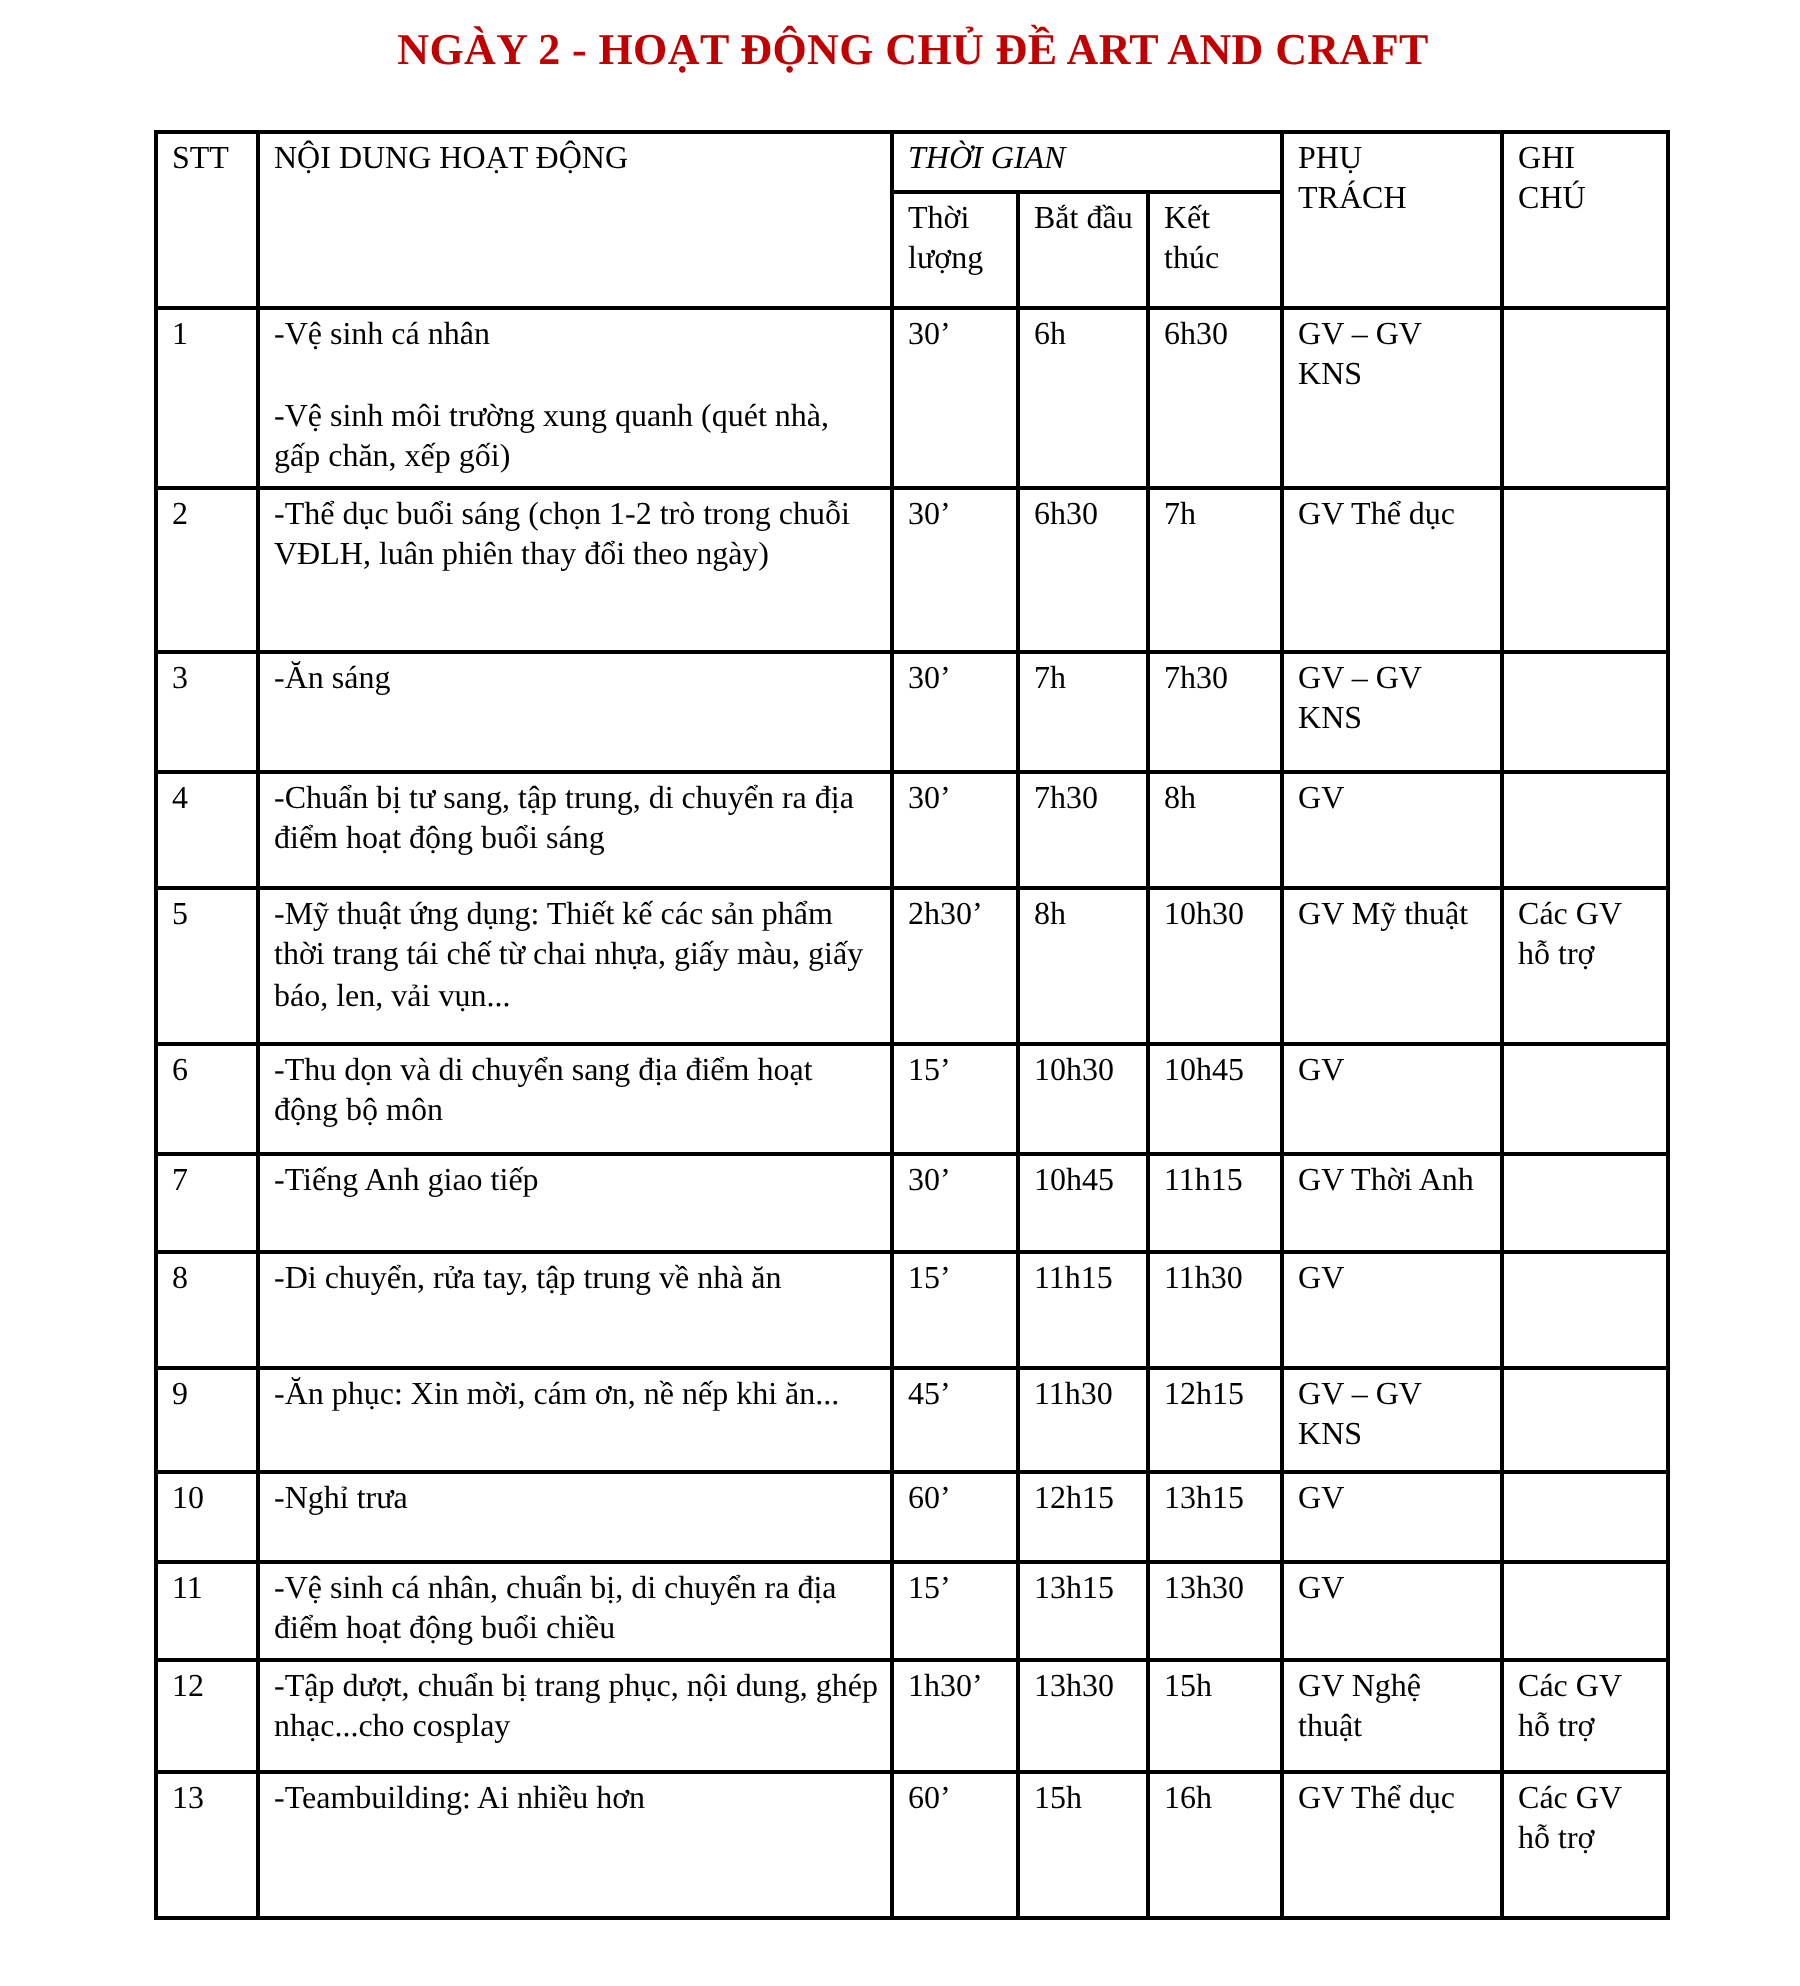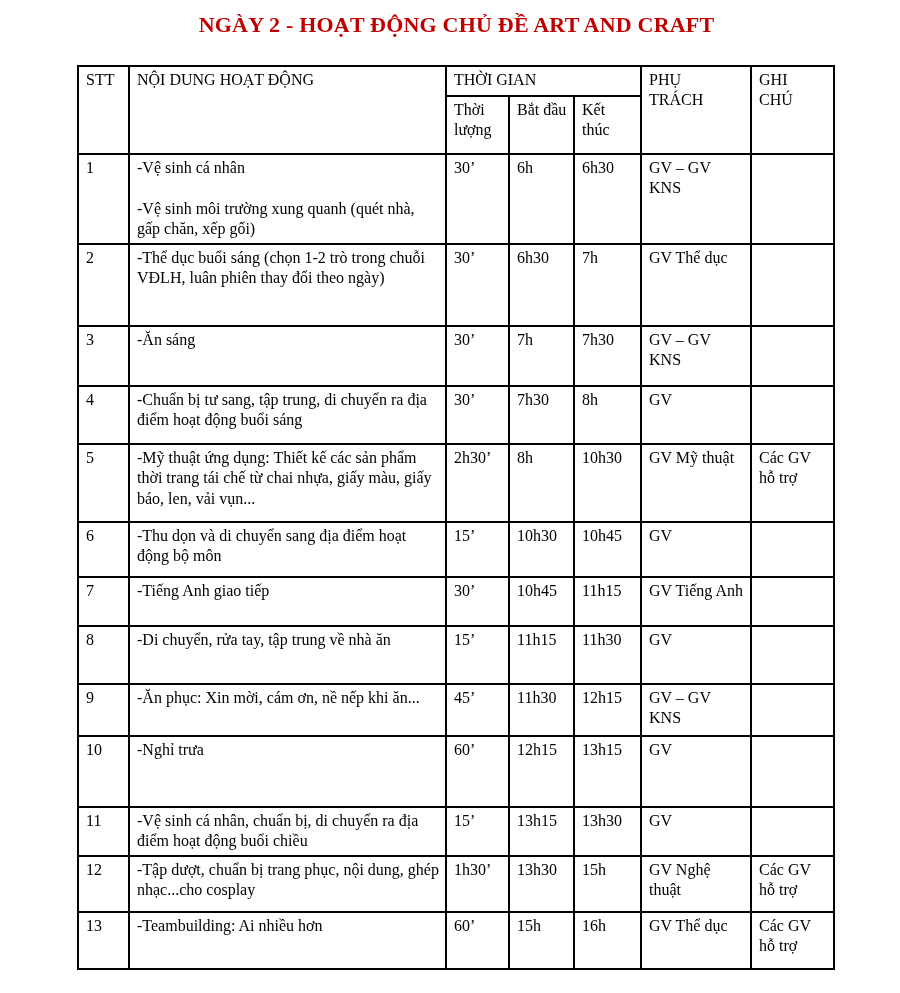--- a/index.html
+++ b/index.html
@@ -33,20 +33,21 @@
     font-weight:normal;
     white-space:pre-line;
     overflow:hidden;
   }
   th{font-weight:bold;}
   th.h-stt{text-align:center;vertical-align:top;}
   th.h-noidung{text-align:center;vertical-align:middle;}
   th.h-thoigian{
     text-align:center;
     border-bottom:3px solid #888888;
+    font-style:italic;
   }
   th.h-sub{vertical-align:top;}
   th.h-phutrach, th.h-ghichu{text-align:center;vertical-align:top;}
   td.c-stt{text-align:center;}
   td.c-duration{font-weight:bold;}
 </style>
 </head>
 <body>
 
 <h1 class="page-title">NGÀY 2 - HOẠT ĐỘNG CHỦ ĐỀ ART AND CRAFT</h1>
@@ -133,42 +134,42 @@
       <td>10h45</td>
       <td>GV</td>
       <td></td>
     </tr>
     <tr style="height:49px">
       <td class="c-stt">7</td>
       <td>-Tiếng Anh giao tiếp</td>
       <td class="c-duration">30’</td>
       <td>10h45</td>
       <td>11h15</td>
-      <td>GV Tiếng Anh</td>
+      <td>GV Thời Anh</td>
       <td></td>
     </tr>
     <tr style="height:58px">
       <td class="c-stt">8</td>
       <td>-Di chuyển, rửa tay, tập trung về nhà ăn</td>
       <td class="c-duration">15’</td>
       <td>11h15</td>
       <td>11h30</td>
       <td>GV</td>
       <td></td>
     </tr>
     <tr style="height:52px">
       <td class="c-stt">9</td>
       <td>-Ăn phục: Xin mời, cám ơn, nề nếp khi ăn...</td>
       <td class="c-duration">45’</td>
       <td>11h30</td>
       <td>12h15</td>
       <td>GV – GV KNS</td>
       <td></td>
     </tr>
-    <tr style="height:71px">
+    <tr style="height:45px">
       <td class="c-stt">10</td>
       <td>-Nghỉ trưa</td>
       <td class="c-duration">60’</td>
       <td>12h15</td>
       <td>13h15</td>
       <td>GV</td>
       <td></td>
     </tr>
     <tr style="height:49px">
       <td class="c-stt">11</td>
@@ -181,21 +182,21 @@
     </tr>
     <tr style="height:56px">
       <td class="c-stt">12</td>
       <td>-Tập dượt, chuẩn bị trang phục, nội dung, ghép nhạc...cho cosplay</td>
       <td class="c-duration">1h30’</td>
       <td>13h30</td>
       <td>15h</td>
       <td>GV Nghệ thuật</td>
       <td>Các GV hỗ trợ</td>
     </tr>
-    <tr style="height:57px">
+    <tr style="height:73px">
       <td class="c-stt">13</td>
       <td>-Teambuilding: Ai nhiều hơn</td>
       <td class="c-duration">60’</td>
       <td>15h</td>
       <td>16h</td>
       <td>GV Thể dục</td>
       <td>Các GV hỗ trợ</td>
     </tr>
   </tbody>
 </table>

